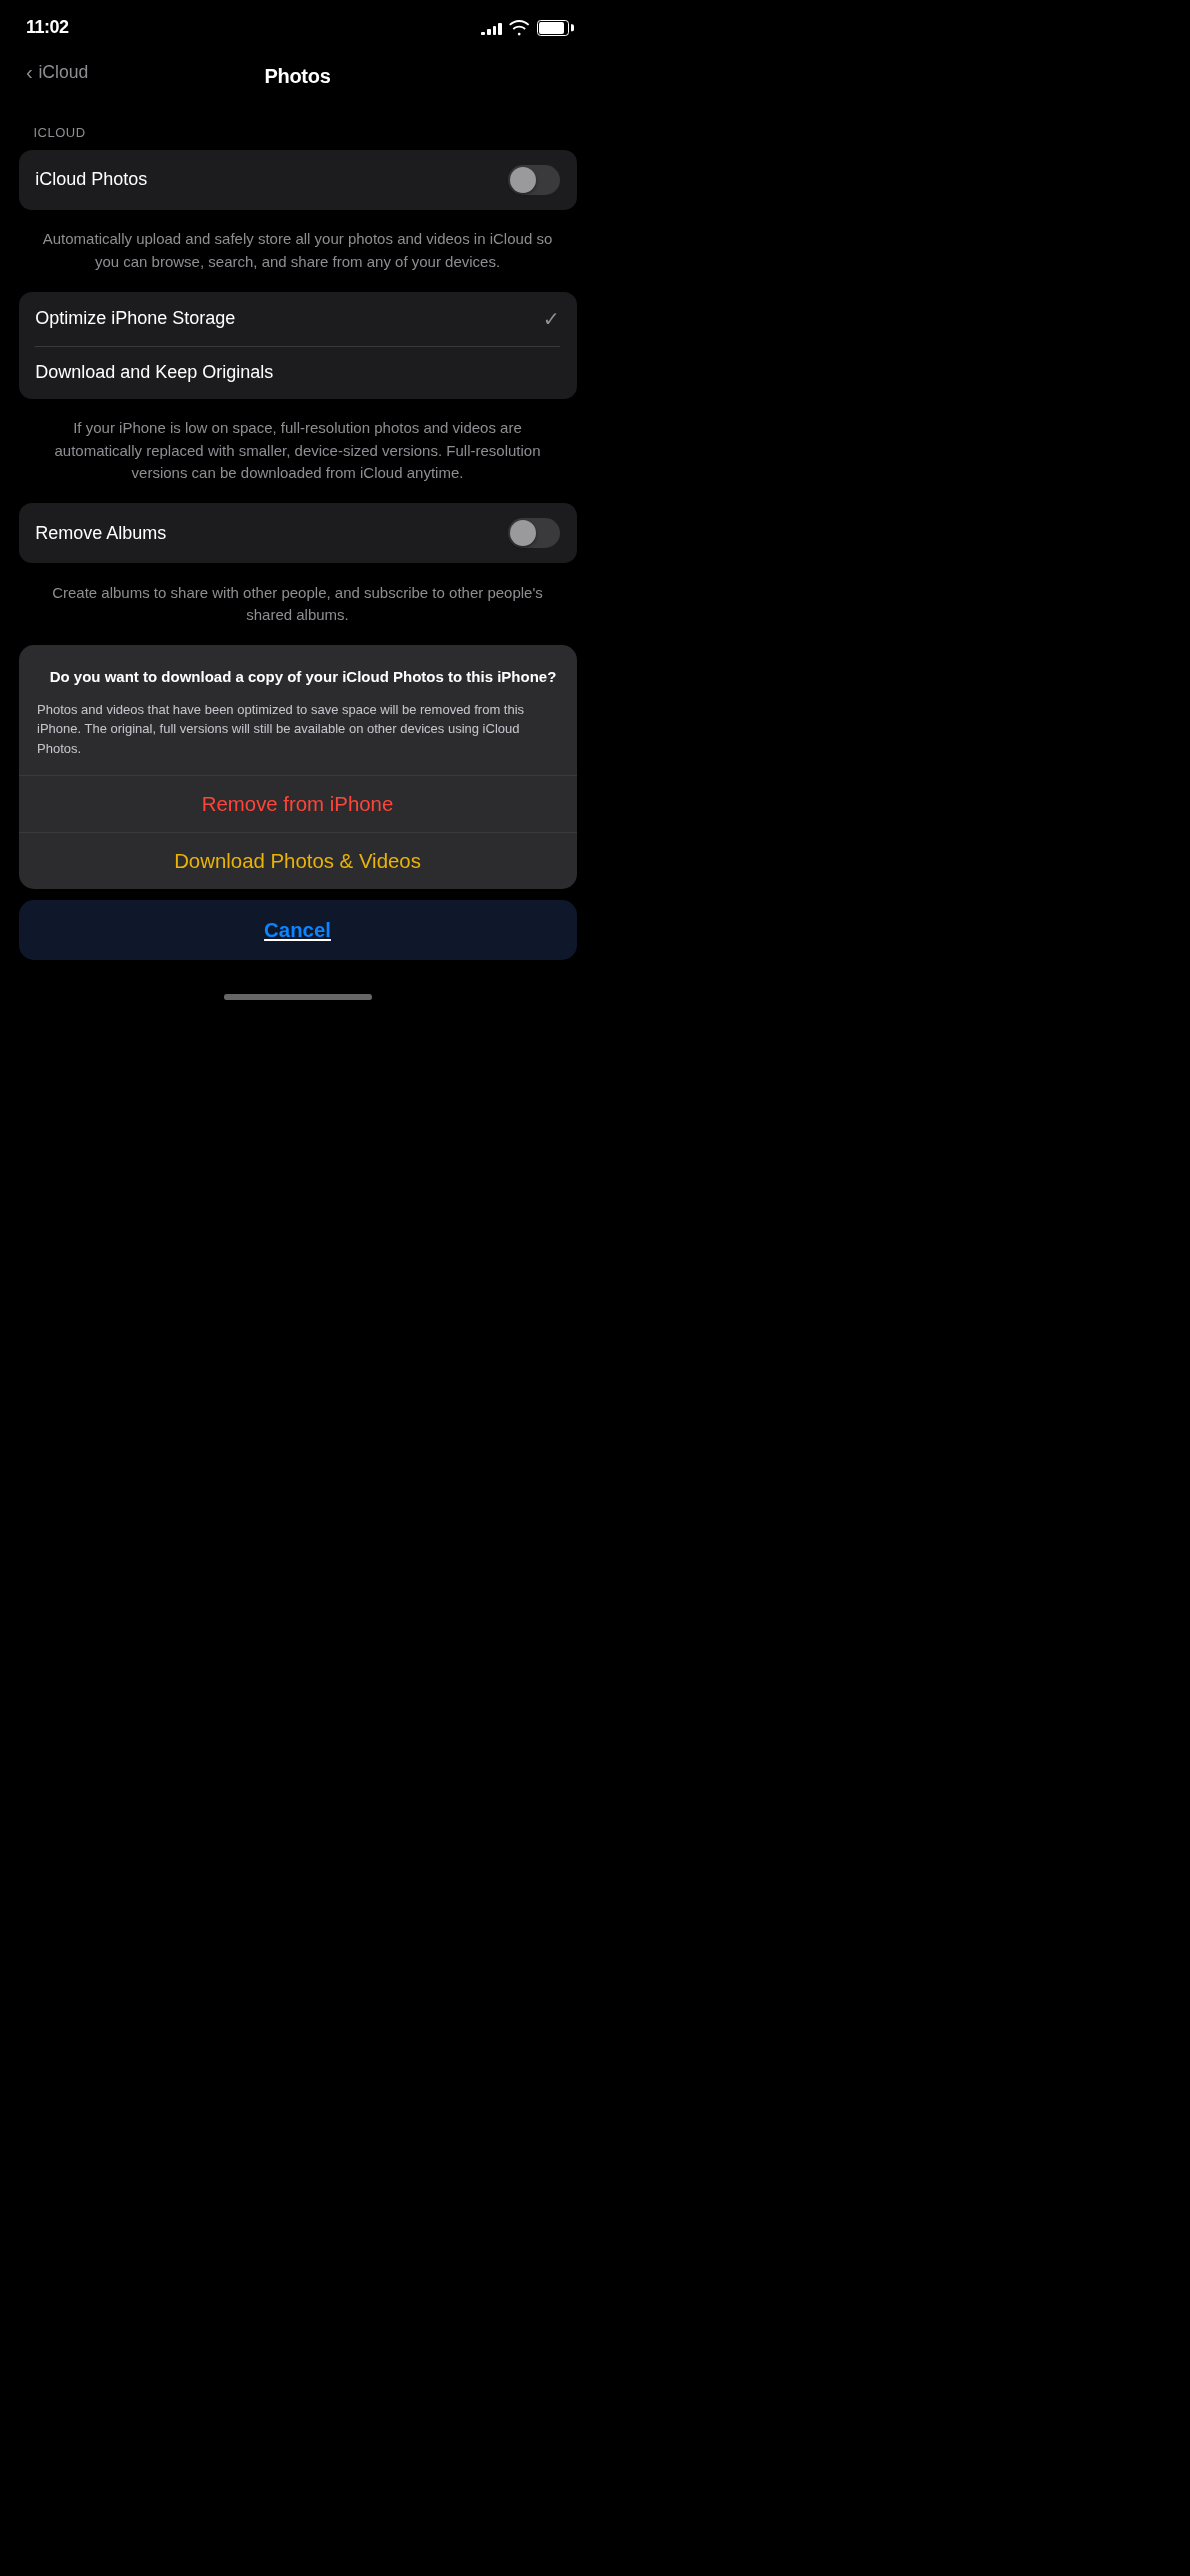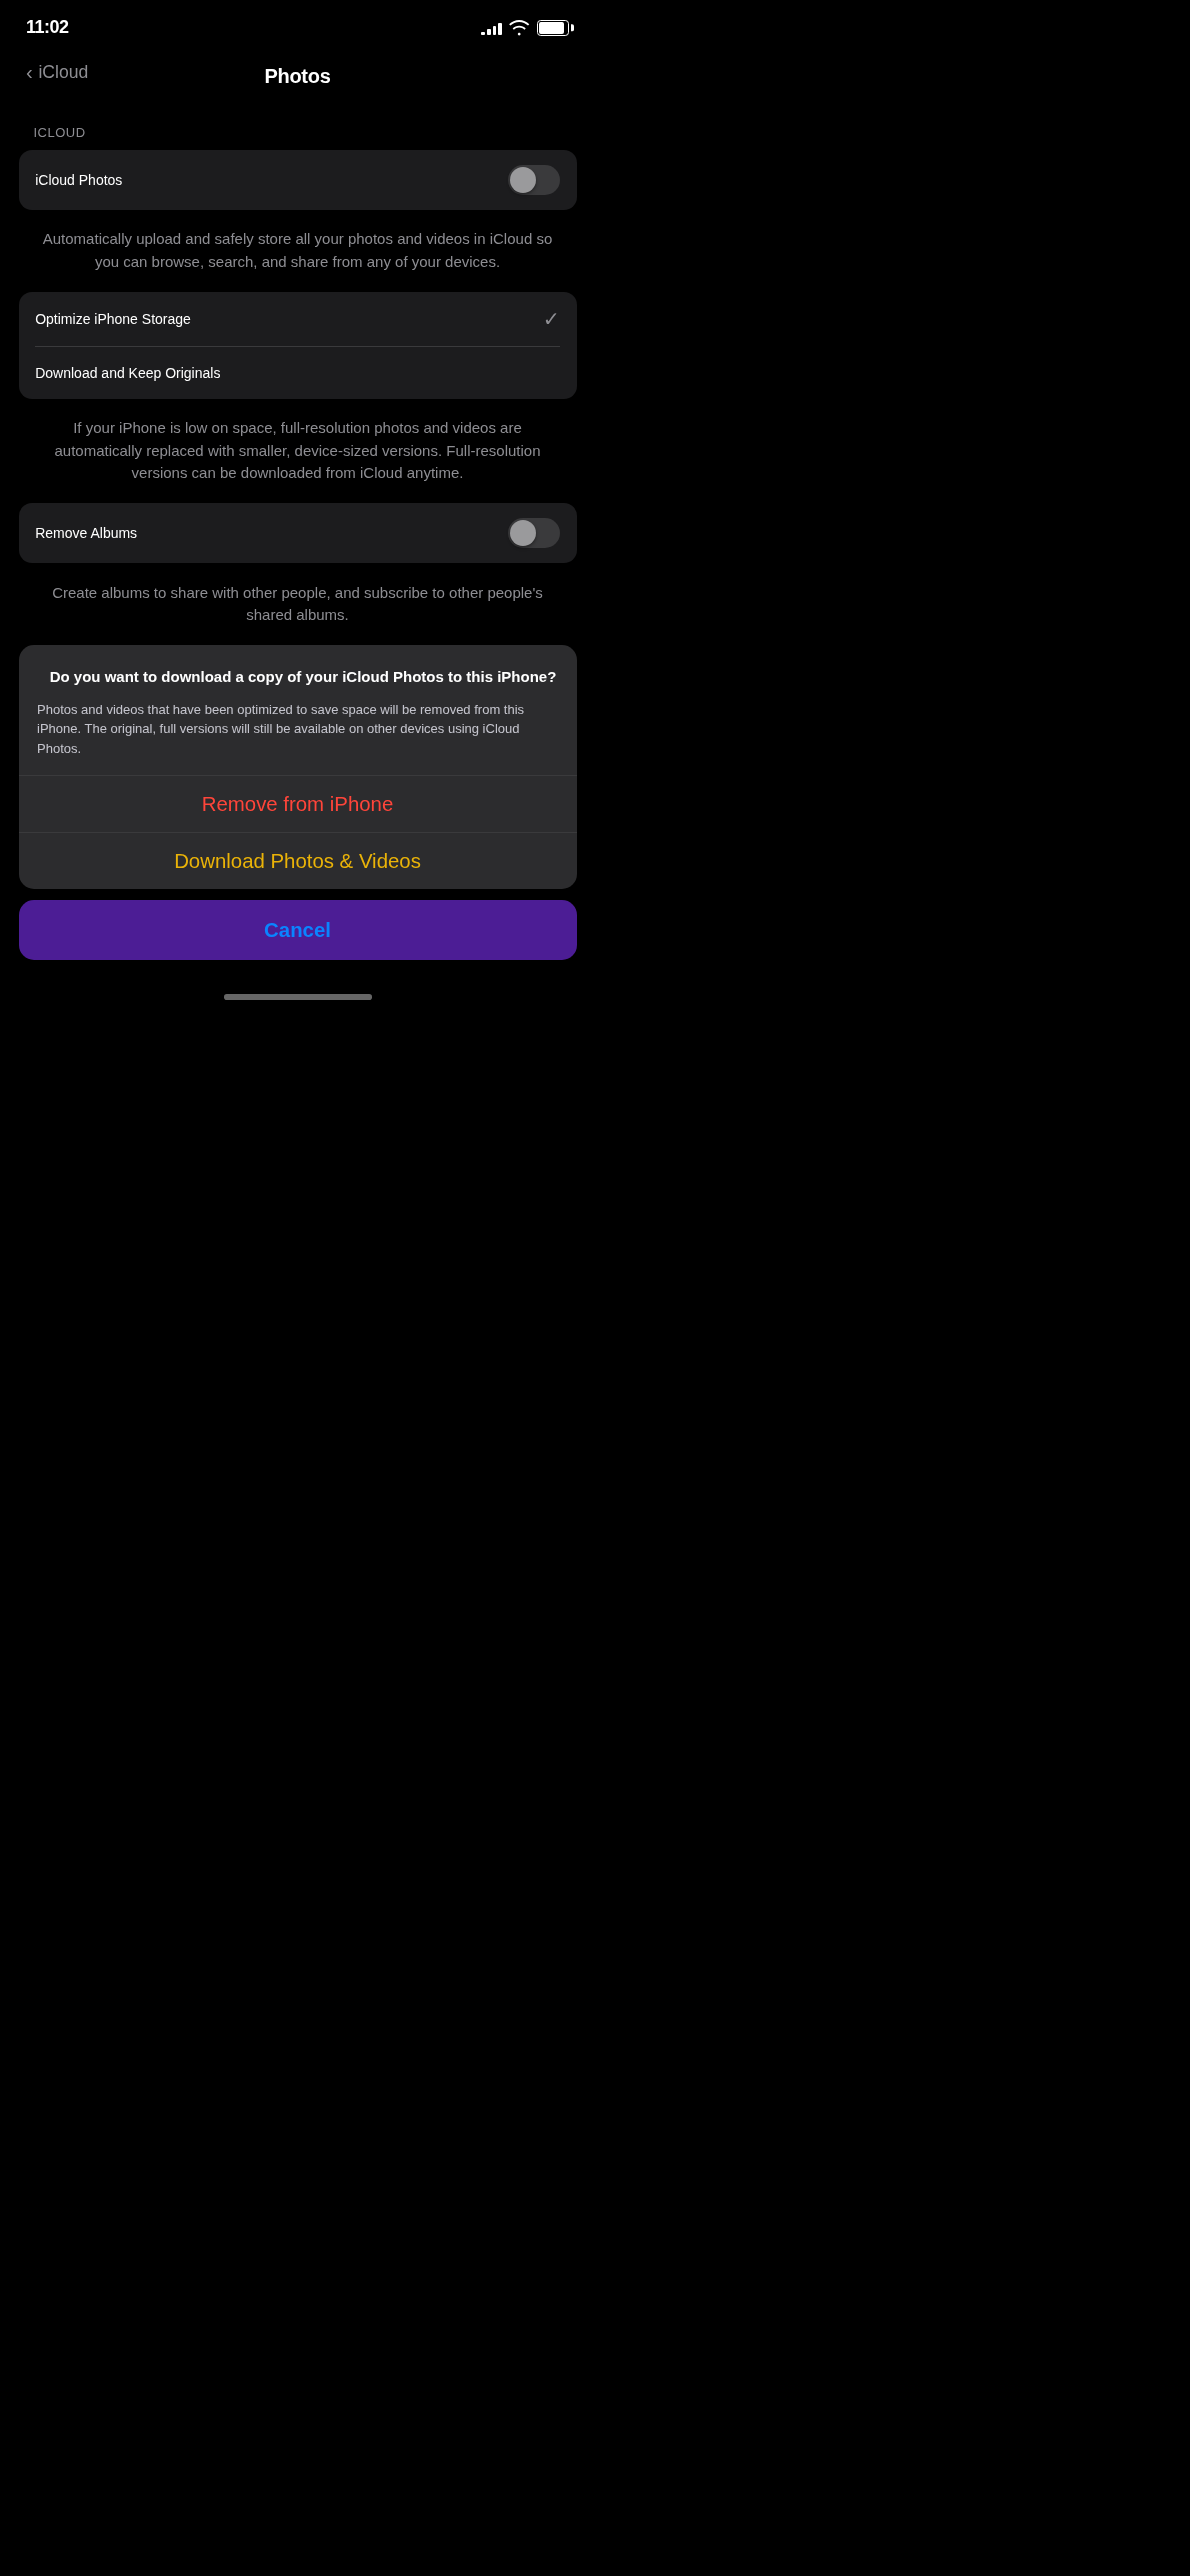--- a/index.html
+++ b/index.html
@@ -136,21 +136,21 @@
 
     .card-row {
       display: flex;
       align-items: center;
       justify-content: space-between;
       padding: 15px 16.7px;
       min-height: 52px;
     }
 
     .card-row-label {
-      font-size: 14px;
+      font-size: 18px;
       color: #fff;
       font-weight: 400;
     }
 
     
     .toggle {
       width: 52px;
       height: 30px;
       background: #3a3a3c;
       border-radius: 15px;
@@ -241,24 +241,25 @@
 
     .action-sheet-button.destructive {
       color: #ff453a;
     }
 
     .action-sheet-button.primary {
       color: #eab308;
     }
 
     .action-cancel {
-      background: #4c1d95;
+      background: #0f172a;
       border-radius: 15px;
       overflow: hidden;
       margin-bottom: 18.5px;
+      text-decoration: underline;
     }
 
     .action-cancel-button {
       padding: 18.5px;
       text-align: center;
       font-size: 20.4px;
       font-weight: 600;
       color: #0a84ff;
       cursor: pointer;
     }

